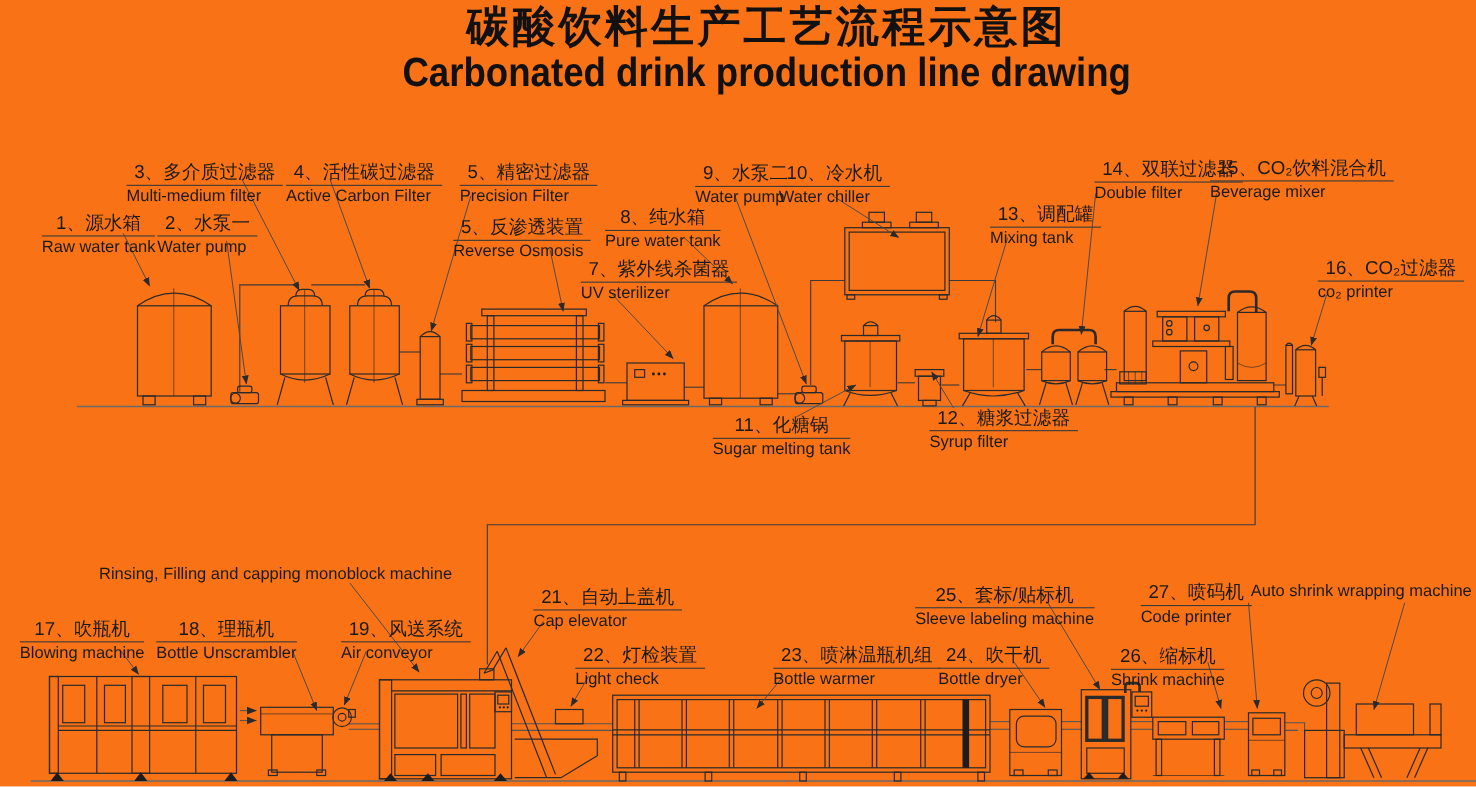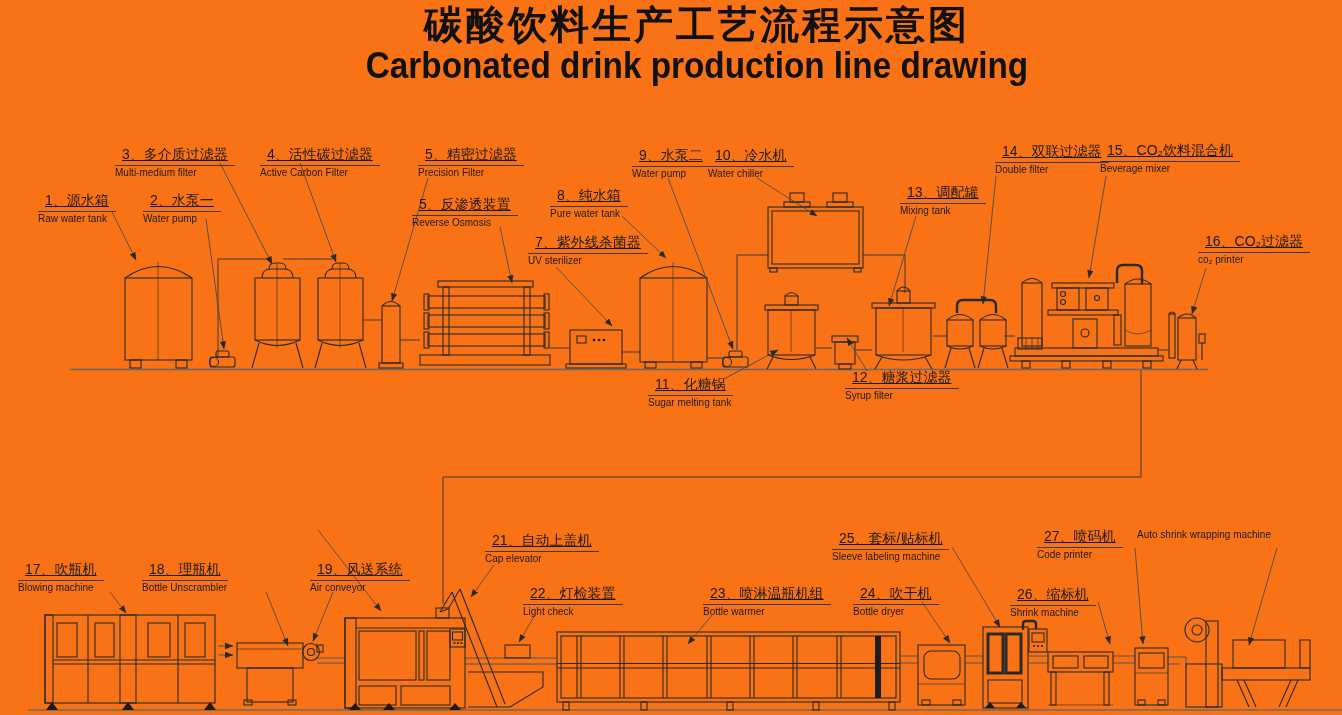--- a/index.html
+++ b/index.html
@@ -3,23 +3,23 @@
 <meta charset="utf-8">
 <style>
   html,body{margin:0;padding:0;background:#fff;}
   .canvas{position:relative;width:1342px;height:715px;background:#f97316;overflow:hidden;
           font-family:"Liberation Sans","DejaVu Sans",sans-serif;color:#1a1a1a;}
   .title{position:absolute;top:4px;left:0;width:100%;text-align:center;transform:translateX(26px);}
   .title-zh{font-size:39px;font-weight:bold;letter-spacing:3px;color:#111;line-height:1.1;}
   .title-en{font-size:37px;font-weight:bold;color:#111;line-height:1.05;}
   .title-en span{display:inline-block;transform:scaleX(.9);transform-origin:center;}
   .label{position:absolute;white-space:nowrap;}
-  .lz{display:block;font-size:14px;text-align:center;padding:0 7px 1px 7px;
-      border-bottom:1.4px solid #3a3a3a;line-height:1.25;text-decoration:underline;}
-  .le{display:block;font-size:10px;line-height:1.25;padding-top:1px;}
+  .lz{display:block;font-size:17px;text-align:center;padding:0 7px 1px 7px;
+      border-bottom:1.4px solid #3a3a3a;line-height:1.25;}
+  .le{display:block;font-size:15px;line-height:1.25;padding-top:1px;}
   svg{position:absolute;left:0;top:0;}
   .eq{stroke:#2a2a2a;stroke-width:1.1;fill:none;}
   .eqf{stroke:none;fill:#1c1c1c;}
   .thin{stroke-width:0.6;}
   .thick{stroke-width:2.4;}
   .pipe{stroke:#3a3a3a;stroke-width:1;fill:none;}
   .rail{stroke:#555;stroke-width:1;fill:none;}
   .ground{stroke:#6a6a6a;stroke-width:1.3;}
   .leader{stroke:#4a4a4a;stroke-width:0.9;}
 </style>
@@ -498,20 +498,21 @@
   </div>
       <div class="label" style="left: 142px; top: 561px;">
     <span class="lz">18、理瓶机</span>
     <span class="le">Bottle Unscrambler</span>
   </div>
       <div class="label" style="left: 310px; top: 561px;">
     <span class="lz">19、风送系统</span>
     <span class="le">Air conveyor</span>
   </div>
       <div class="label" style="left: 90px; top: 512px;">
+    <span class="le">Rinsing, Filling and capping monoblock machine</span>
   </div>
       <div class="label" style="left: 485px; top: 532px;">
     <span class="lz">21、自动上盖机</span>
     <span class="le">Cap  elevator</span>
   </div>
       <div class="label" style="left: 523px; top: 585px;">
     <span class="lz">22、灯检装置</span>
     <span class="le">Light check</span>
   </div>
       <div class="label" style="left: 703px; top: 585px;">

